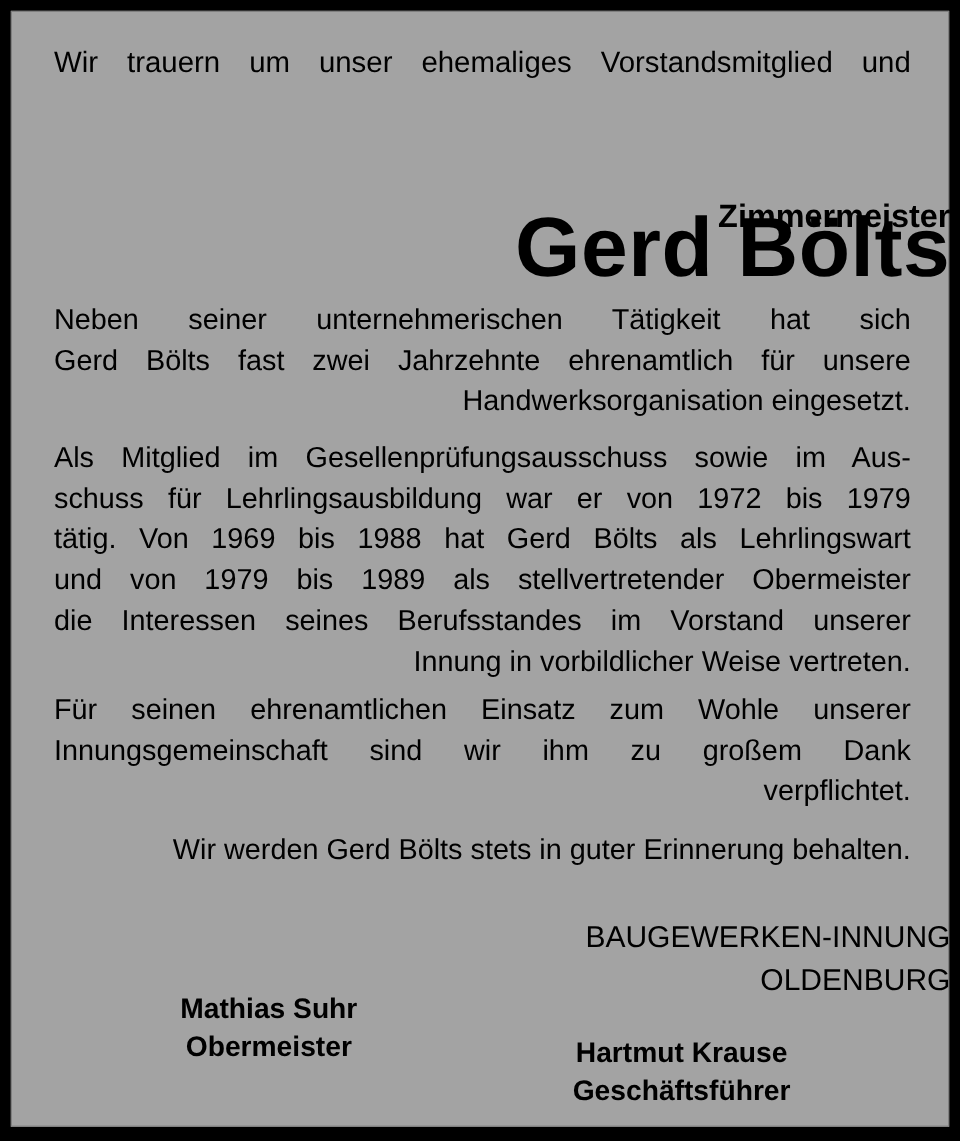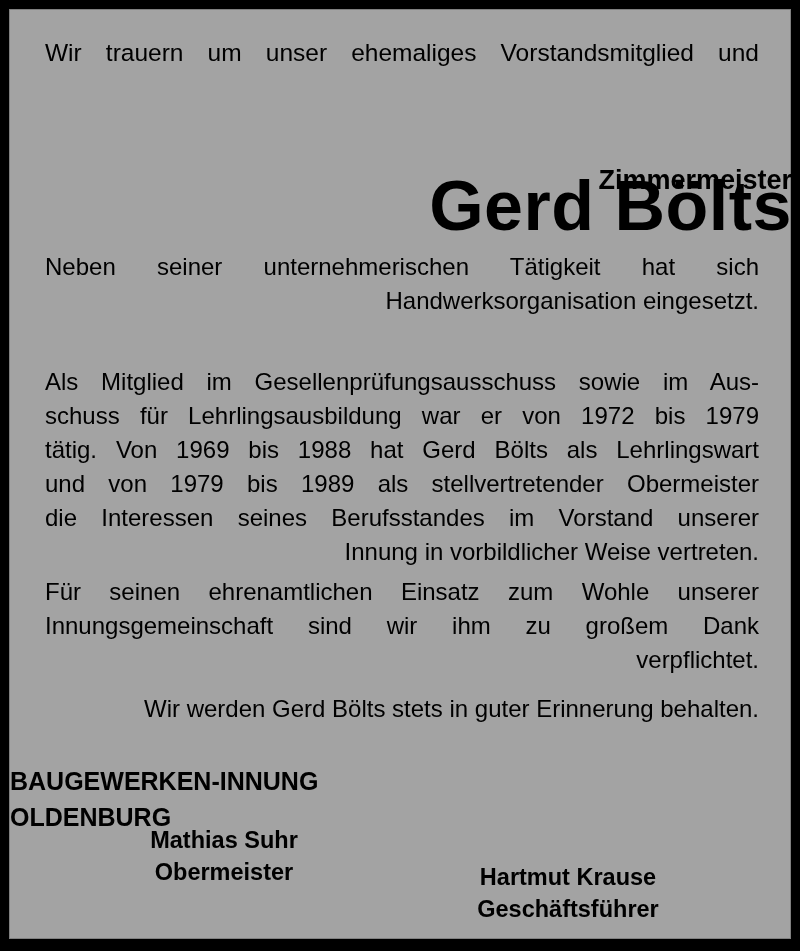--- a/index.html
+++ b/index.html
@@ -13,39 +13,40 @@
   .intro .l1 { display: block; text-align: justify; text-align-last: justify; }
   .title-sm { left: 0; width: 782px; top: 115px; text-align: right; font-weight: bold; font-size: 27px; margin-top: 40px; }
   .title-lg { left: 0; width: 782px; top: 156px; text-align: right; font-weight: bold; font-size: 70px; letter-spacing: 0.5px; }
   .para { left: 35px; width: 714px; font-size: 24px; line-height: 34px; transform-origin: left top; }
   .para .j { display: block; text-align: justify; text-align-last: justify; }
   .para .e { display: block; text-align: right; }
   .p1 { top: 240px; }
   .p2 { top: 355px; }
   .p3 { top: 565px; }
   .p4 { top: 682px; }
-  .org { left: 0; width: 782px; top: 753px; text-align: left; font-weight: bold; font-size: 25px; line-height: 36px; }
+  .org { left: 0; width: 782px; top: 753px; text-align: right; font-weight: normal; font-size: 25px; line-height: 36px; }
   .sig { font-weight: bold; font-size: 23.5px; line-height: 32px; text-align: center; width: 260px; }
   .sig-left { left: 84px; top: 814px; }
   .sig-right { left: 428px; top: 851px; }
 </style>
 </head>
 <body>
 
 <div class="frame">
 
   <div class="txt intro">
     <span class="l1">Wir trauern um unser ehemaliges Vorstandsmitglied und</span>
   </div>
 
   <div class="txt title-sm">Zimmermeister</div>
   <div class="txt title-lg">Gerd Bölts</div>
 
   <div class="txt para p1">
     <span class="j">Neben seiner unternehmerischen Tätigkeit hat sich</span>
+    <span class="j">Gerd Bölts fast zwei Jahrzehnte ehrenamtlich für unsere</span>
     <span class="e">Handwerksorganisation eingesetzt.</span>
   </div>
 
   <div class="txt para p2">
     <span class="j">Als Mitglied im Gesellenprüfungsausschuss sowie im Aus-</span>
     <span class="j">schuss für Lehrlingsausbildung war er von 1972 bis 1979</span>
     <span class="j">tätig. Von 1969 bis 1988 hat Gerd Bölts als Lehrlingswart</span>
     <span class="j">und von 1979 bis 1989 als stellvertretender Obermeister</span>
     <span class="j">die Interessen seines Berufsstandes im Vorstand unserer</span>
     <span class="e">Innung in vorbildlicher Weise vertreten.</span>

